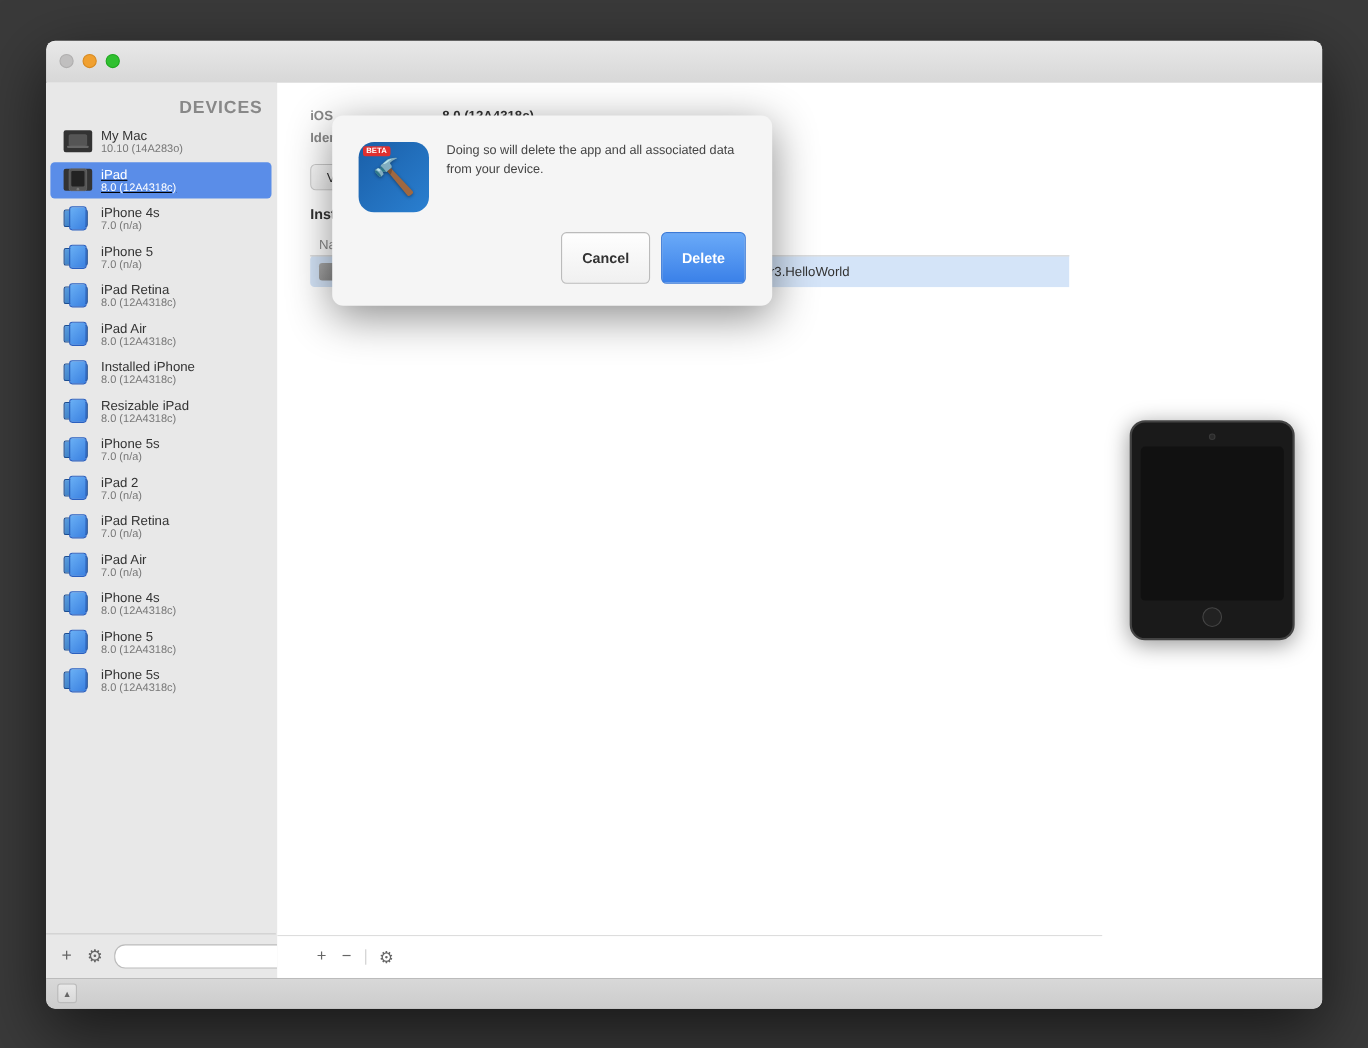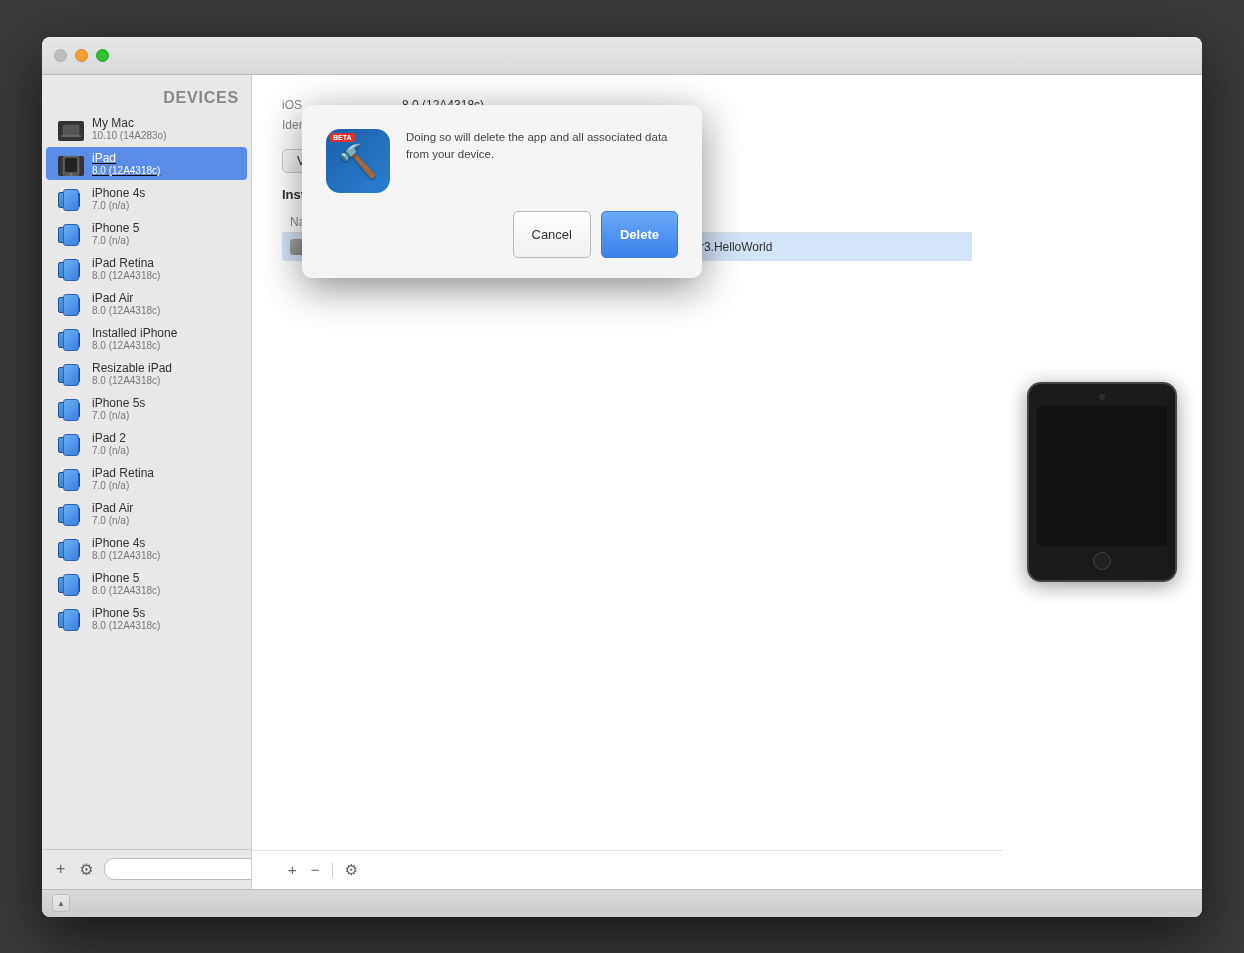--- a/index.html
+++ b/index.html
@@ -70,21 +70,21 @@
       font-size: 16px;
       font-weight: 700;
       color: #888;
       padding: 14px 12px 4px 16px;
       letter-spacing: 0.05em;
       text-align: right;
     }
 
     .sidebar-item {
       display: flex;
-      align-items: flex-end;
+      align-items: center;
       padding: 4px 8px 4px 12px;
       cursor: pointer;
       border-radius: 4px;
       margin: 1px 4px;
     }
     .sidebar-item.selected {
       background: #5a8de8;
       text-decoration: underline;
     }
     .sidebar-item.selected .item-name,
@@ -173,20 +173,21 @@
       flex-direction: column;
       background: white;
       position: relative;
     }
 
     .device-info-area {
       padding: 20px 30px 0 30px;
       display: flex;
       flex-direction: column;
       gap: 0;
+      font-weight: bold;
     }
 
     .info-row {
       display: flex;
       align-items: center;
       padding: 3px 0;
       font-size: 12px;
     }
 
     .info-label {
@@ -396,20 +397,21 @@
     }
 
     .btn-cancel {
       padding: 15px 18px;
       font-size: 13px;
       border: 1px solid #bbb;
       border-radius: 5px;
       background: linear-gradient(to bottom, #fefefe, #f0f0f0);
       cursor: pointer;
       color: #333;
+      font-weight: bold;
     }
 
     .btn-delete {
       padding: 5px 18px;
       font-size: 13px;
       border: 1px solid #3a7ad8;
       border-radius: 5px;
       background: linear-gradient(to bottom, #6aaaf8, #3a80e8);
       cursor: pointer;
       color: white;

